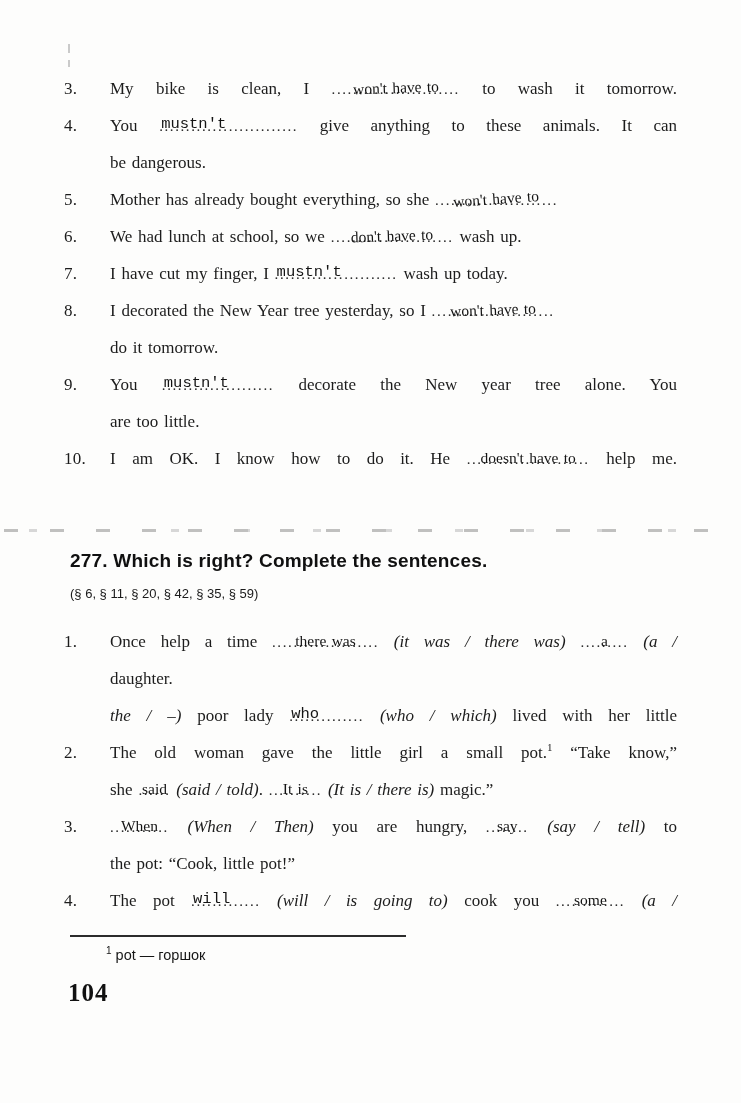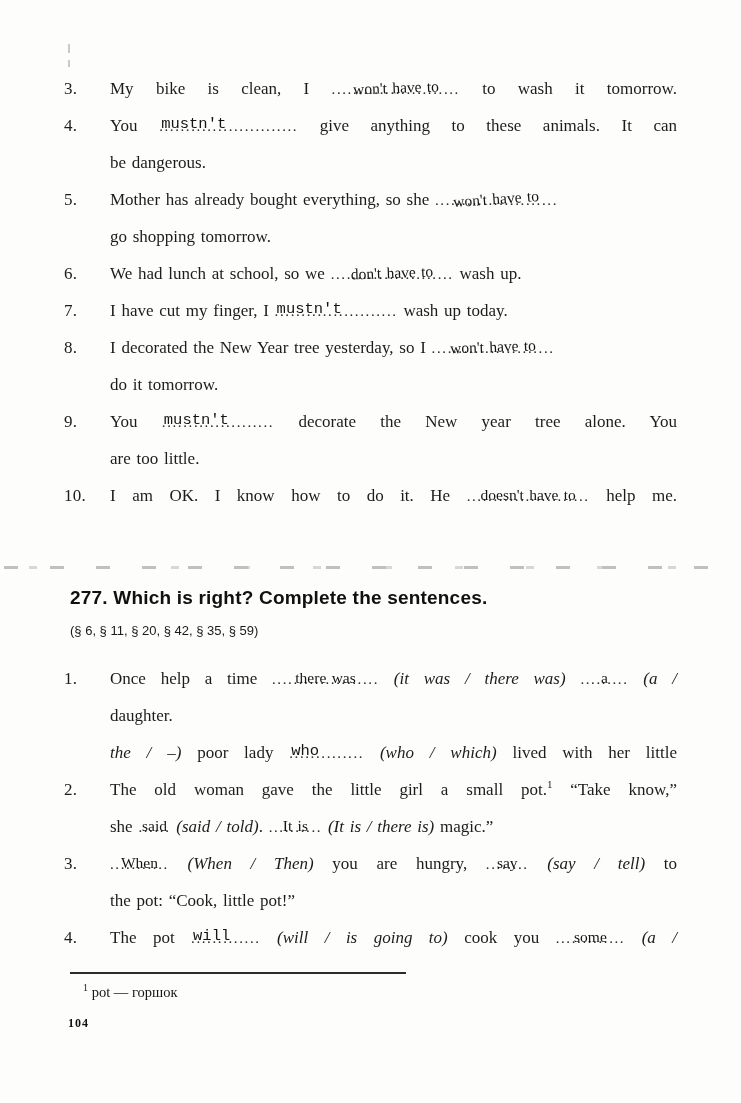--- a/index.html
+++ b/index.html
@@ -77,28 +77,28 @@
     font-size:13px;line-height:22px;color:#1a1a1a;
   }
   .block-b{margin-top:18px;}
 
   
   .footnote-rule{
     margin:16px 0 0 6px;width:336px;
     border-top:2.5px solid #2c2c2c;
   }
   .footnote{
-    margin:8px 0 0 19px;
-    font-family:Liberation Serif, serif;
+    margin:8px 0 0 42px;
+    font-family:Liberation Sans, sans-serif;
     font-size:14.5px;line-height:20px;color:#161616;
   }
   .footnote sup{font-size:10px;}
   .page-number{
     margin:14px 0 0 4px;
-    font-size:12px;font-weight:600;letter-spacing:1px;color:#111;
+    font-size:25px;font-weight:600;letter-spacing:1px;color:#111;
   }
 </style>
 </head>
 <body>
 
 <div class="page">
   <div class="scan-mark"></div>
   <div class="scan-mark m2"></div>
 
   <section class="block-a" id="blockA">
@@ -112,21 +112,20 @@
         <span class="num">4.</span>
         <div class="txt">
           <div class="line just"><span>You </span><span class="blank"><span class="dots">..........................</span><span class="ans left">mustn't</span></span><span> give anything to these animals. It can</span></div>
           <div class="line"><span>be dangerous.</span></div>
         </div>
       </div>
       <div class="item">
         <span class="num">5.</span>
         <div class="txt">
           <div class="line"><span>Mother has already bought everything, so she </span><span class="blank"><span class="dots">.......................</span><span class="ans" style="--r: -4deg;">won't have to</span></span></div>
-          <div class="line"><span>go shopping tomorrow.</span></div>
         </div>
       </div>
       <div class="item">
         <span class="num">6.</span>
         <div class="txt">
           <div class="line"><span>We had lunch at school, so we </span><span class="blank"><span class="dots">.......................</span><span class="ans" style="--r: -2deg;">don't have to</span></span><span> wash up.</span></div>
         </div>
       </div>
       <div class="item">
         <span class="num">7.</span>

